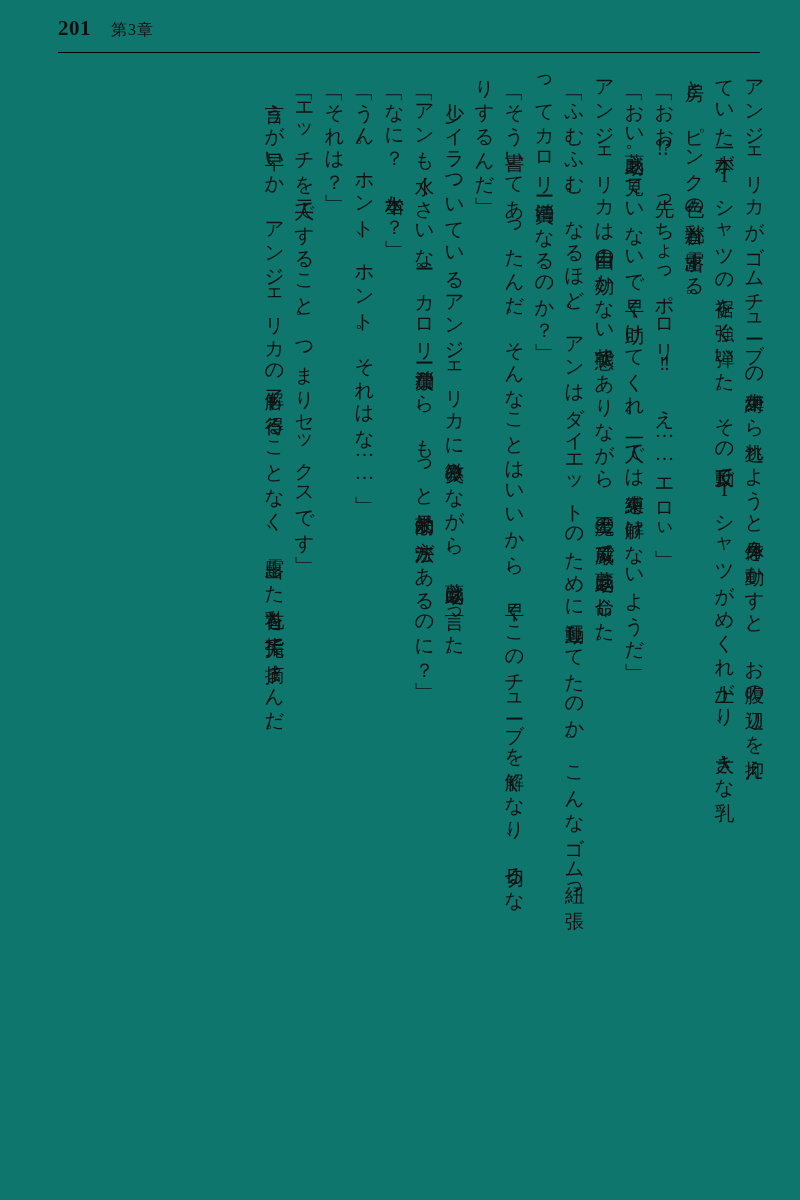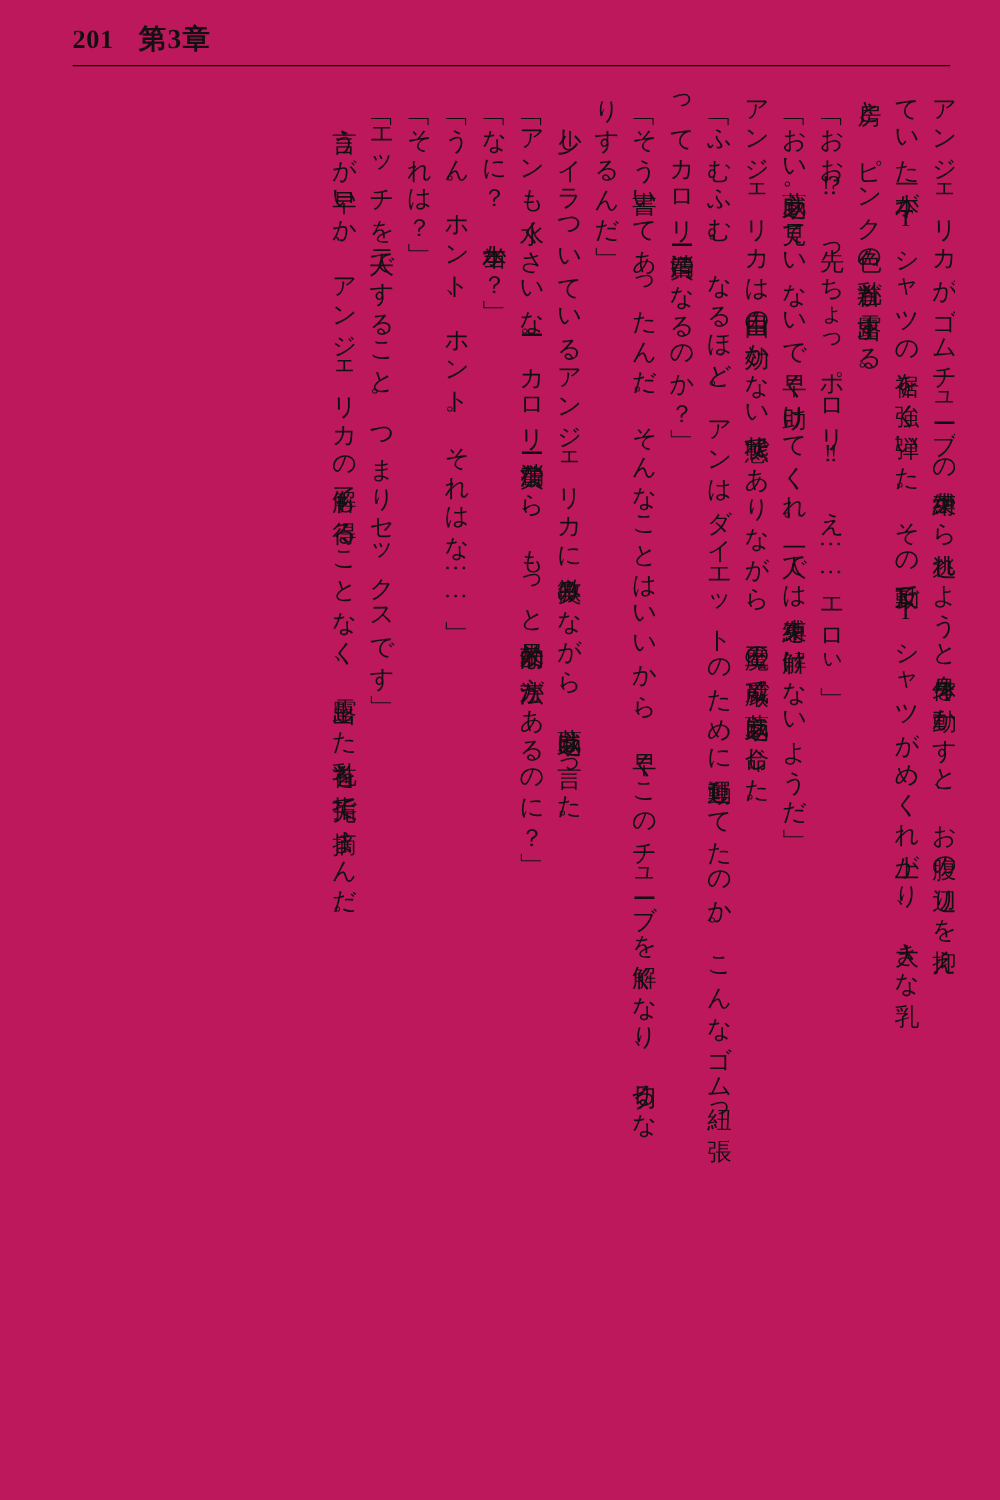--- a/index.html
+++ b/index.html
@@ -13,43 +13,43 @@
     font-family: "Liberation Serif", "DejaVu Serif", serif;
     color: #111111;
     overflow: hidden;
   }
 
   .page {
     position: relative;
     width: 800px;
     height: 1200px;
     box-sizing: border-box;
-    background: #be185d;
+    background: #0f766e;
   }
 
   
   .header {
     position: absolute;
     top: 16px;
     left: 58px;
     right: 40px;
     height: 34px;
     display: flex;
     align-items: baseline;
     gap: 20px;
     white-space: nowrap;
   }
   .page-number {
     font-size: 21px;
     font-weight: bold;
     letter-spacing: 0.5px;
   }
   .chapter-label {
-    font-size: 22px;
-    font-weight: bold;
+    font-size: 16px;
+    font-weight: normal;
     letter-spacing: 1px;
     text-align: center;
   }
   .chapter-title {
     font-size: 16px;
     font-weight: bold;
     letter-spacing: 1px;
   }
   .header-rule {
     position: absolute;

